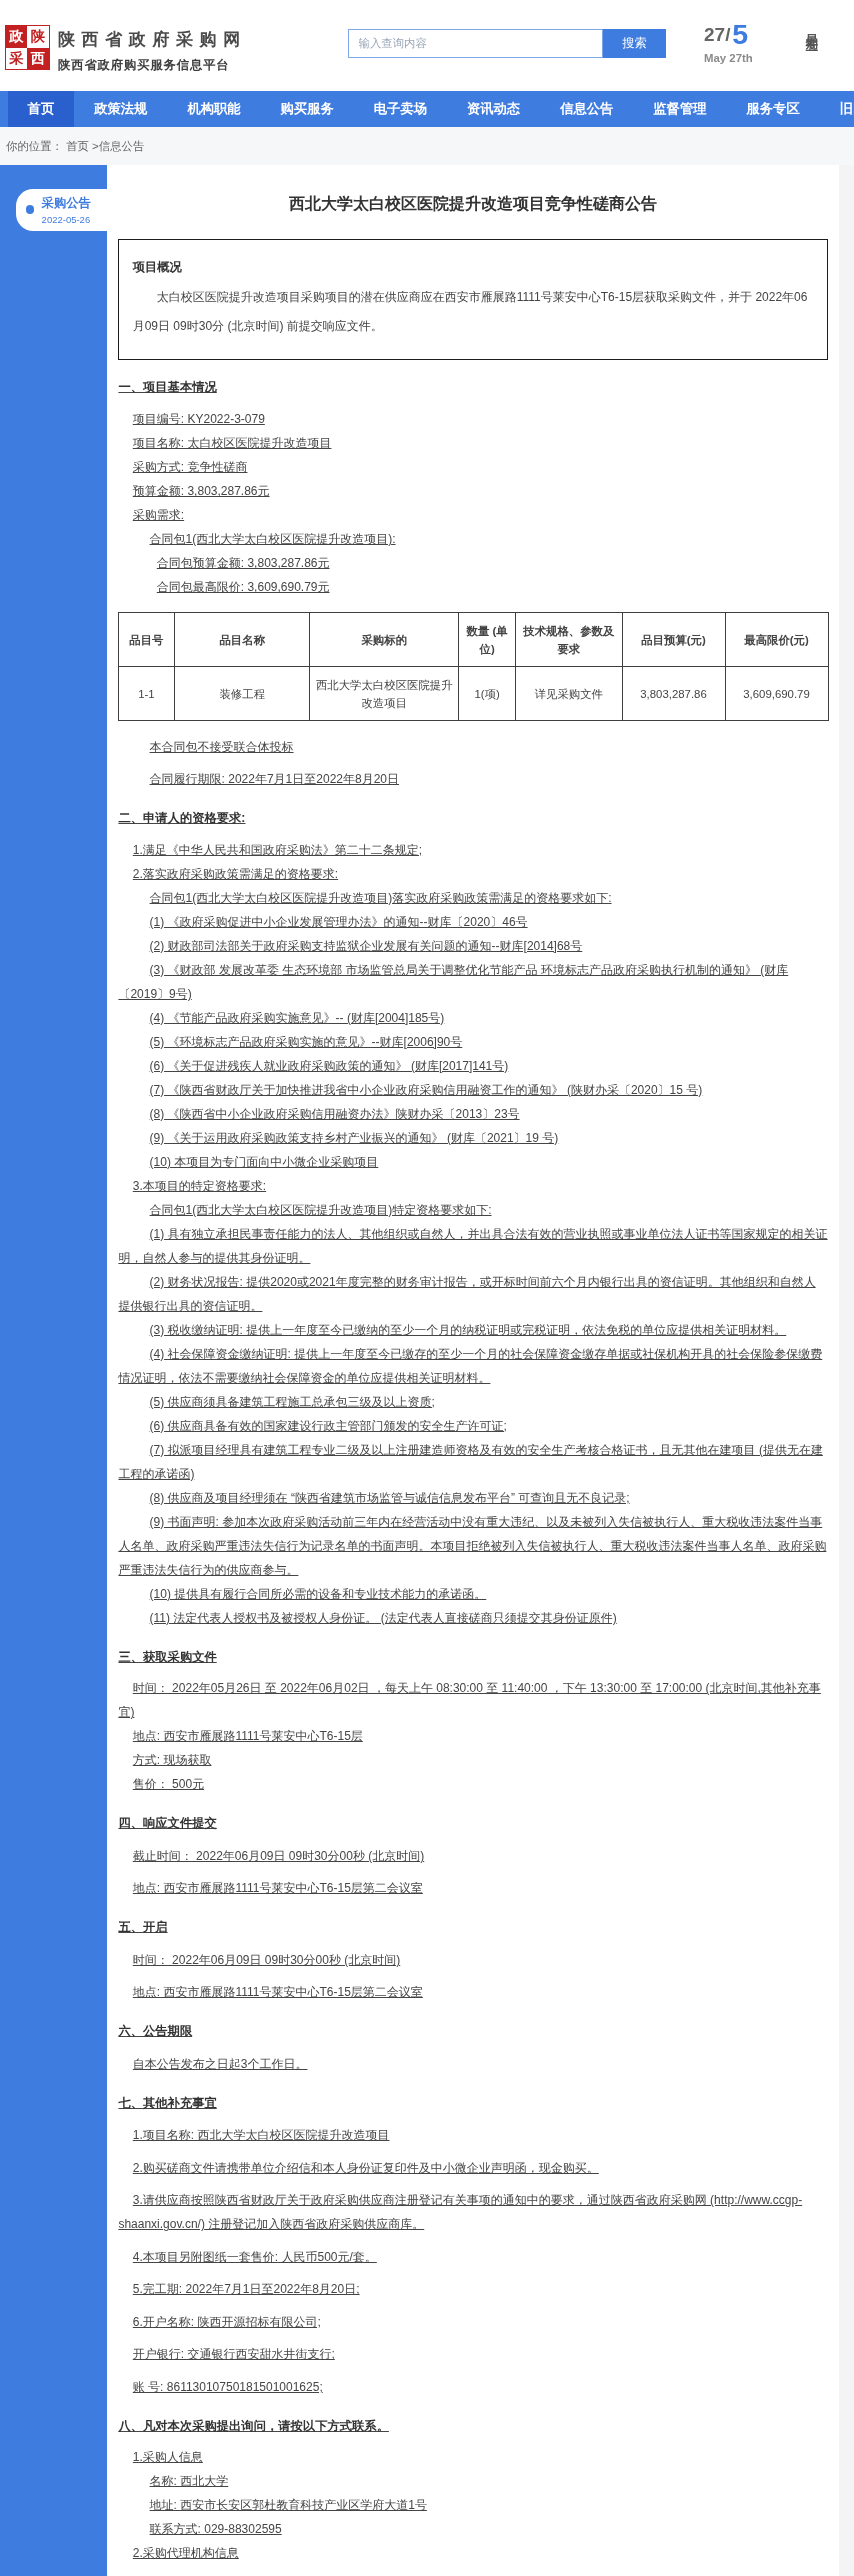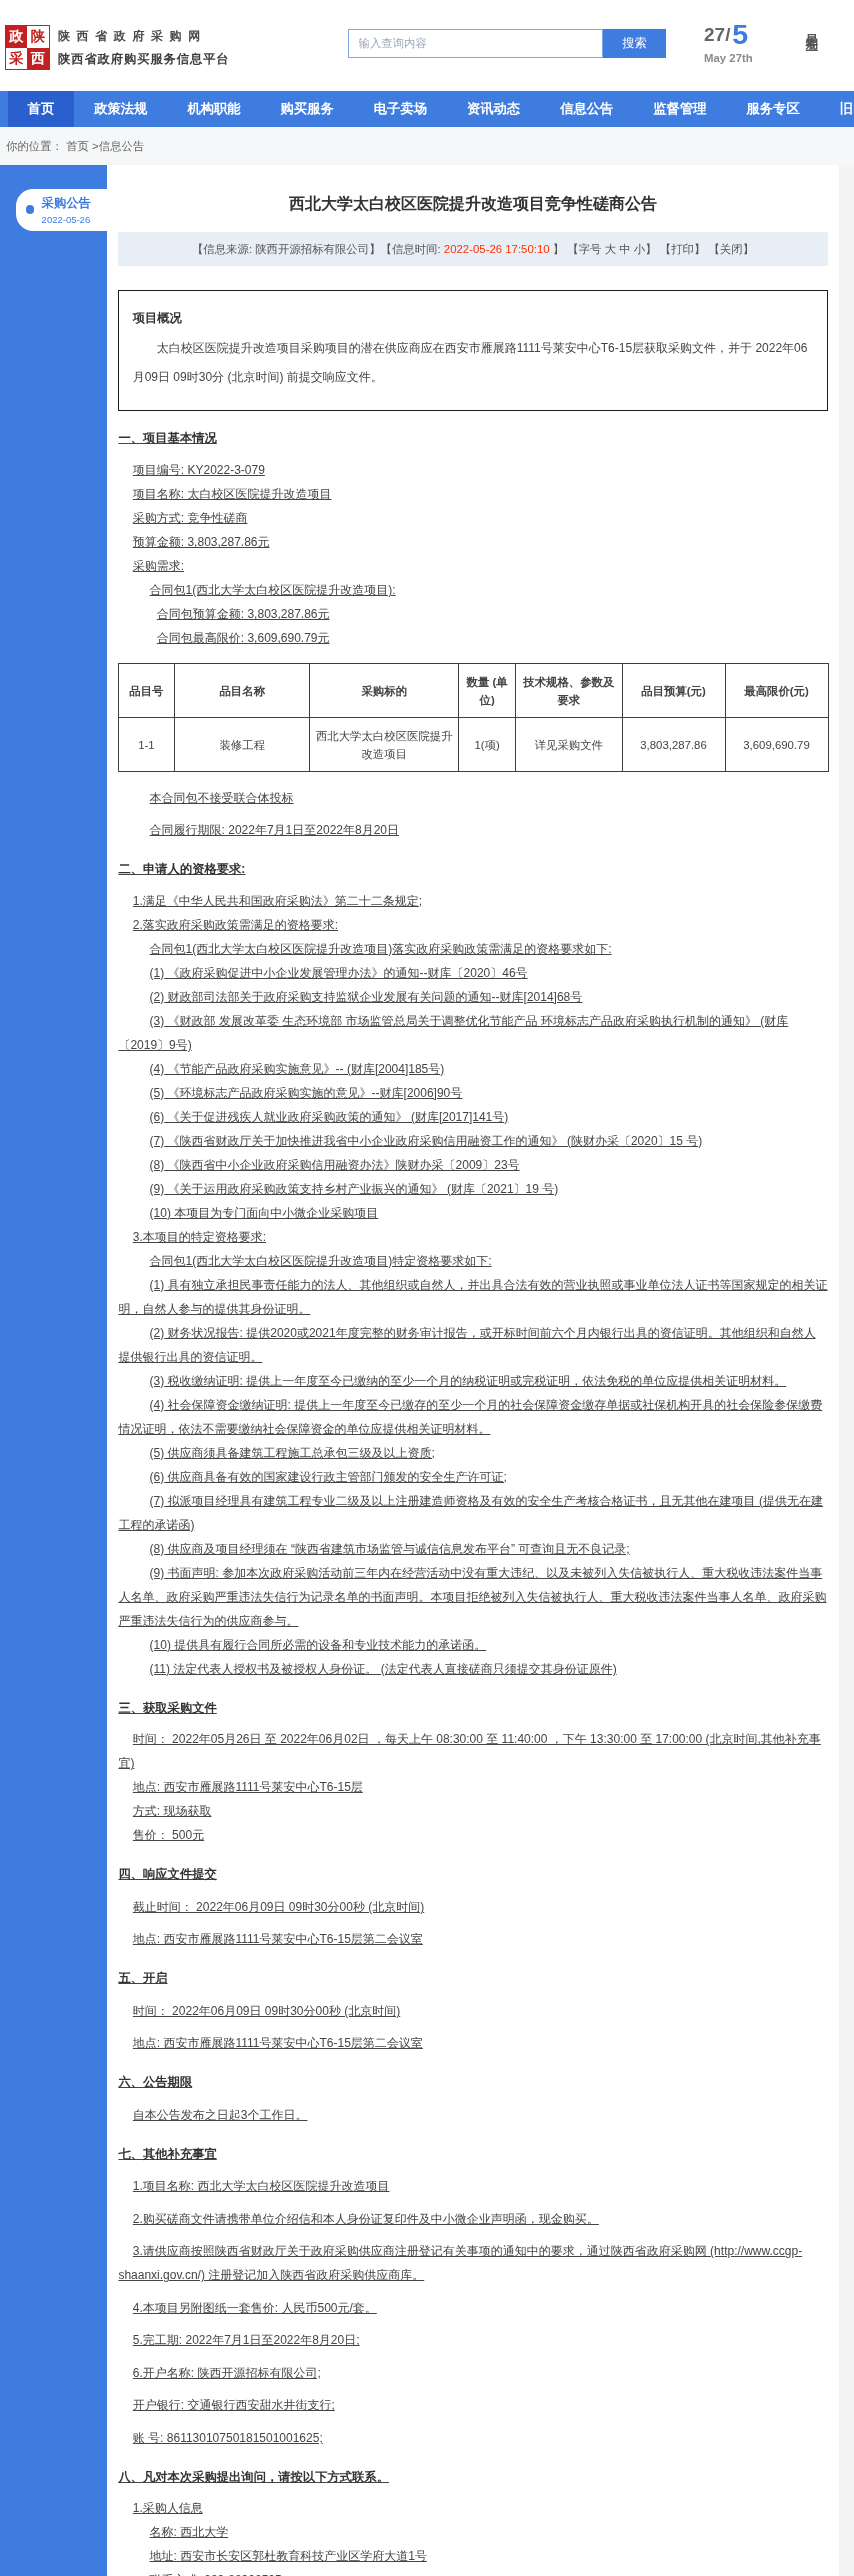--- a/index.html
+++ b/index.html
@@ -15,21 +15,21 @@
     position: absolute; left: 4.7px; top: 25px; width: 45px; height: 45px;
     border: 1.9px solid #c32121; display: grid;
     grid-template-columns: 1fr 1fr; grid-template-rows: 1fr 1fr; background: #fff;
   }
   .logo span { display: flex; align-items: center; justify-content: center; font-weight: bold; font-size: 14.2px; }
   .logo span:nth-child(1) { background: #c32121; color: #fff; }
   .logo span:nth-child(2) { background: #fff; color: #c32121; }
   .logo span:nth-child(3) { background: #fff; color: #c32121; }
   .logo span:nth-child(4) { background: #c32121; color: #fff; }
   .site-names { position: absolute; left: 58px; top: 27.5px; }
-  .site-name  { font-size: 12px; font-weight: bold; color: #4a4a4a; letter-spacing: 6.6px; }
+  .site-name  { font-size: 17px; font-weight: bold; color: #4a4a4a; letter-spacing: 6.6px; }
   .site-sub   { font-size: 12.3px; font-weight: bold; color: #3d3d3d; margin-top: 6.6px; letter-spacing: 0.9px; }
   .search { position: absolute; left: 348px; top: 29px; display: flex; }
   .search input {
     width: 255px; height: 28.5px; border: 0.9px solid #7fa8e9; padding: 0 9.5px;
     font-size: 11.4px; color: #333; outline: none; background: #fff;
     font-family: "Liberation Sans", sans-serif;
   }
   .search input::placeholder { color: #9aa7b8; }
   .search button {
     width: 63px; height: 28.5px; background: #3e7ce0; color: #fff; border: none;
@@ -155,21 +155,20 @@
       <div class="t1">采购公告</div>
       <div class="t2">2022-05-26</div>
     </div>
   </aside>
 
   <div class="content-col">
     <div class="main">
 
       <div class="art-title">西北大学太白校区医院提升改造项目竞争性磋商公告</div>
 
-      <div class="meta"><span>【信息来源: 陕西开源招标有限公司】</span><span>【信息时间: </span><span class="red">2022-05-26 17:50:10</span><span> 】</span><span class="ctrl"> 【字号 大 中 小】</span><span class="ctrl"> 【打印】</span><span class="ctrl"> 【关闭】</span></div>
 
       <div class="overview">
         <div class="ov-h">项目概况</div>
         <div class="ov-b">太白校区医院提升改造项目采购项目的潜在供应商应在西安市雁展路1111号莱安中心T6-15层获取采购文件，并于 2022年06月09日 09时30分 (北京时间) 前提交响应文件。</div>
       </div>
 
       <div class="art-body">
 
       <p class="h">一、项目基本情况</p>
           <p class="a">项目编号: KY2022-3-079</p>
@@ -217,21 +216,21 @@
           <p class="a">1.满足《中华人民共和国政府采购法》第二十二条规定;</p>
           <p class="a">2.落实政府采购政策需满足的资格要求:</p>
           <p class="b">合同包1(西北大学太白校区医院提升改造项目)落实政府采购政策需满足的资格要求如下:</p>
           <p class="b">(1) 《政府采购促进中小企业发展管理办法》的通知--财库〔2020〕46号</p>
           <p class="b">(2) 财政部司法部关于政府采购支持监狱企业发展有关问题的通知--财库[2014]68号</p>
           <p class="b">(3) 《财政部 发展改革委 生态环境部 市场监管总局关于调整优化节能产品 环境标志产品政府采购执行机制的通知》 (财库〔2019〕9号)</p>
           <p class="b">(4) 《节能产品政府采购实施意见》-- (财库[2004]185号)</p>
           <p class="b">(5) 《环境标志产品政府采购实施的意见》--财库[2006]90号</p>
           <p class="b">(6) 《关于促进残疾人就业政府采购政策的通知》 (财库[2017]141号)</p>
           <p class="b">(7) 《陕西省财政厅关于加快推进我省中小企业政府采购信用融资工作的通知》 (陕财办采〔2020〕15 号)</p>
-          <p class="b">(8) 《陕西省中小企业政府采购信用融资办法》陕财办采〔2009〕23号</p>
+          <p class="b">(8) 《陕西省中小企业政府采购信用融资办法》陕财办采〔2013〕23号</p>
           <p class="b">(9) 《关于运用政府采购政策支持乡村产业振兴的通知》 (财库〔2021〕19 号)</p>
           <p class="b">(10) 本项目为专门面向中小微企业采购项目</p>
           <p class="a">3.本项目的特定资格要求:</p>
           <p class="b">合同包1(西北大学太白校区医院提升改造项目)特定资格要求如下:</p>
           <p class="b">(1) 具有独立承担民事责任能力的法人、其他组织或自然人，并出具合法有效的营业执照或事业单位法人证书等国家规定的相关证明，自然人参与的提供其身份证明。</p>
           <p class="b">(2) 财务状况报告: 提供2020或2021年度完整的财务审计报告，或开标时间前六个月内银行出具的资信证明。其他组织和自然人提供银行出具的资信证明。</p>
           <p class="b">(3) 税收缴纳证明: 提供上一年度至今已缴纳的至少一个月的纳税证明或完税证明，依法免税的单位应提供相关证明材料。</p>
           <p class="b">(4) 社会保障资金缴纳证明: 提供上一年度至今已缴存的至少一个月的社会保障资金缴存单据或社保机构开具的社会保险参保缴费情况证明，依法不需要缴纳社会保障资金的单位应提供相关证明材料。</p>
           <p class="b">(5) 供应商须具备建筑工程施工总承包三级及以上资质;</p>
           <p class="b">(6) 供应商具备有效的国家建设行政主管部门颁发的安全生产许可证;</p>

